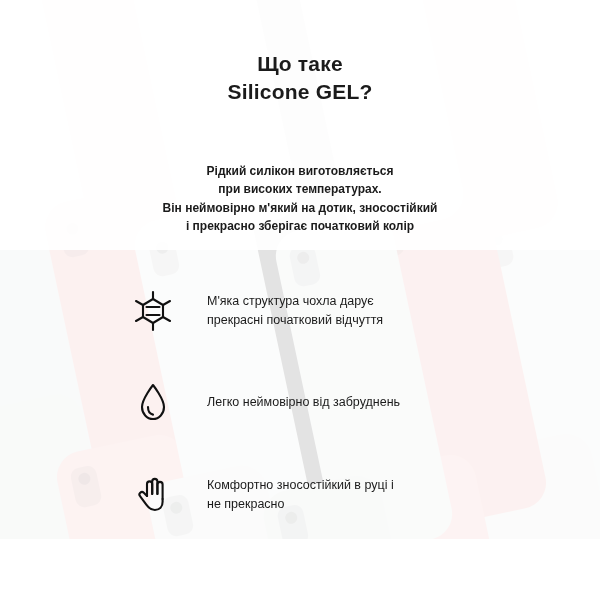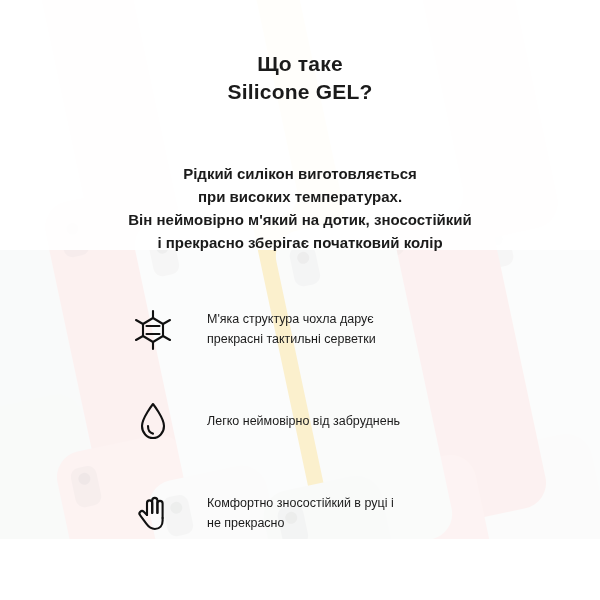--- a/index.html
+++ b/index.html
@@ -8,21 +8,21 @@
     background: #ffffff;
   }
   body {
     font-family: "Liberation Sans", sans-serif;
   }
   .page {
     position: relative;
     width: 600px;
     height: 539px;
     overflow: hidden;
-    background: #eab308;
+    background: #737373;
   }
 
   
   .bg {
     position: absolute;
     inset: 0;
     overflow: hidden;
   }
   .case {
     position: absolute;
@@ -97,21 +97,21 @@
     font-weight: bold;
     line-height: 1.35;
     margin-top: 10px;
     letter-spacing: 0.2px;
   }
   .title .l2 { display: block; }
 
   .intro {
     text-align: center;
     color: #1b1b1b;
-    font-size: 15px;
+    font-size: 12px;
     font-weight: bold;
     line-height: 1.55;
     margin-top: 55px;
   }
   .intro span { display: block; }
 
   .features {
     margin-top: 52px;
   }
   .feature {
@@ -213,21 +213,21 @@
             <line x1="33" y1="29" x2="40" y2="33"></line>
             <line x1="23" y1="35" x2="23" y2="42"></line>
             <line x1="13" y1="29" x2="6" y2="33"></line>
             <line x1="13" y1="17" x2="6" y2="13"></line>
             <line x1="16.5" y1="19" x2="29.5" y2="19"></line>
             <line x1="16.5" y1="27" x2="29.5" y2="27"></line>
           </svg>
         </div>
         <div class="txt">
           <span>М'яка структура чохла дарує</span>
-          <span>прекрасні тактильні серветки</span>
+          <span>прекрасні початковий відчуття</span>
         </div>
       </div>
 
       <div class="feature">
         <div class="ico">
           <svg width="46" height="46" viewBox="0 0 46 46" fill="none" stroke="#111" stroke-width="2.1" stroke-linecap="round" stroke-linejoin="round">
             <path d="M23 5 C23 5 34 19 34 27 C34 33.6 29.1 39 23 39 C16.9 39 12 33.6 12 27 C12 19 23 5 23 5 Z"></path>
             <path d="M18 27 C18 31 20.2 34 23 34.6"></path>
           </svg>
         </div>

